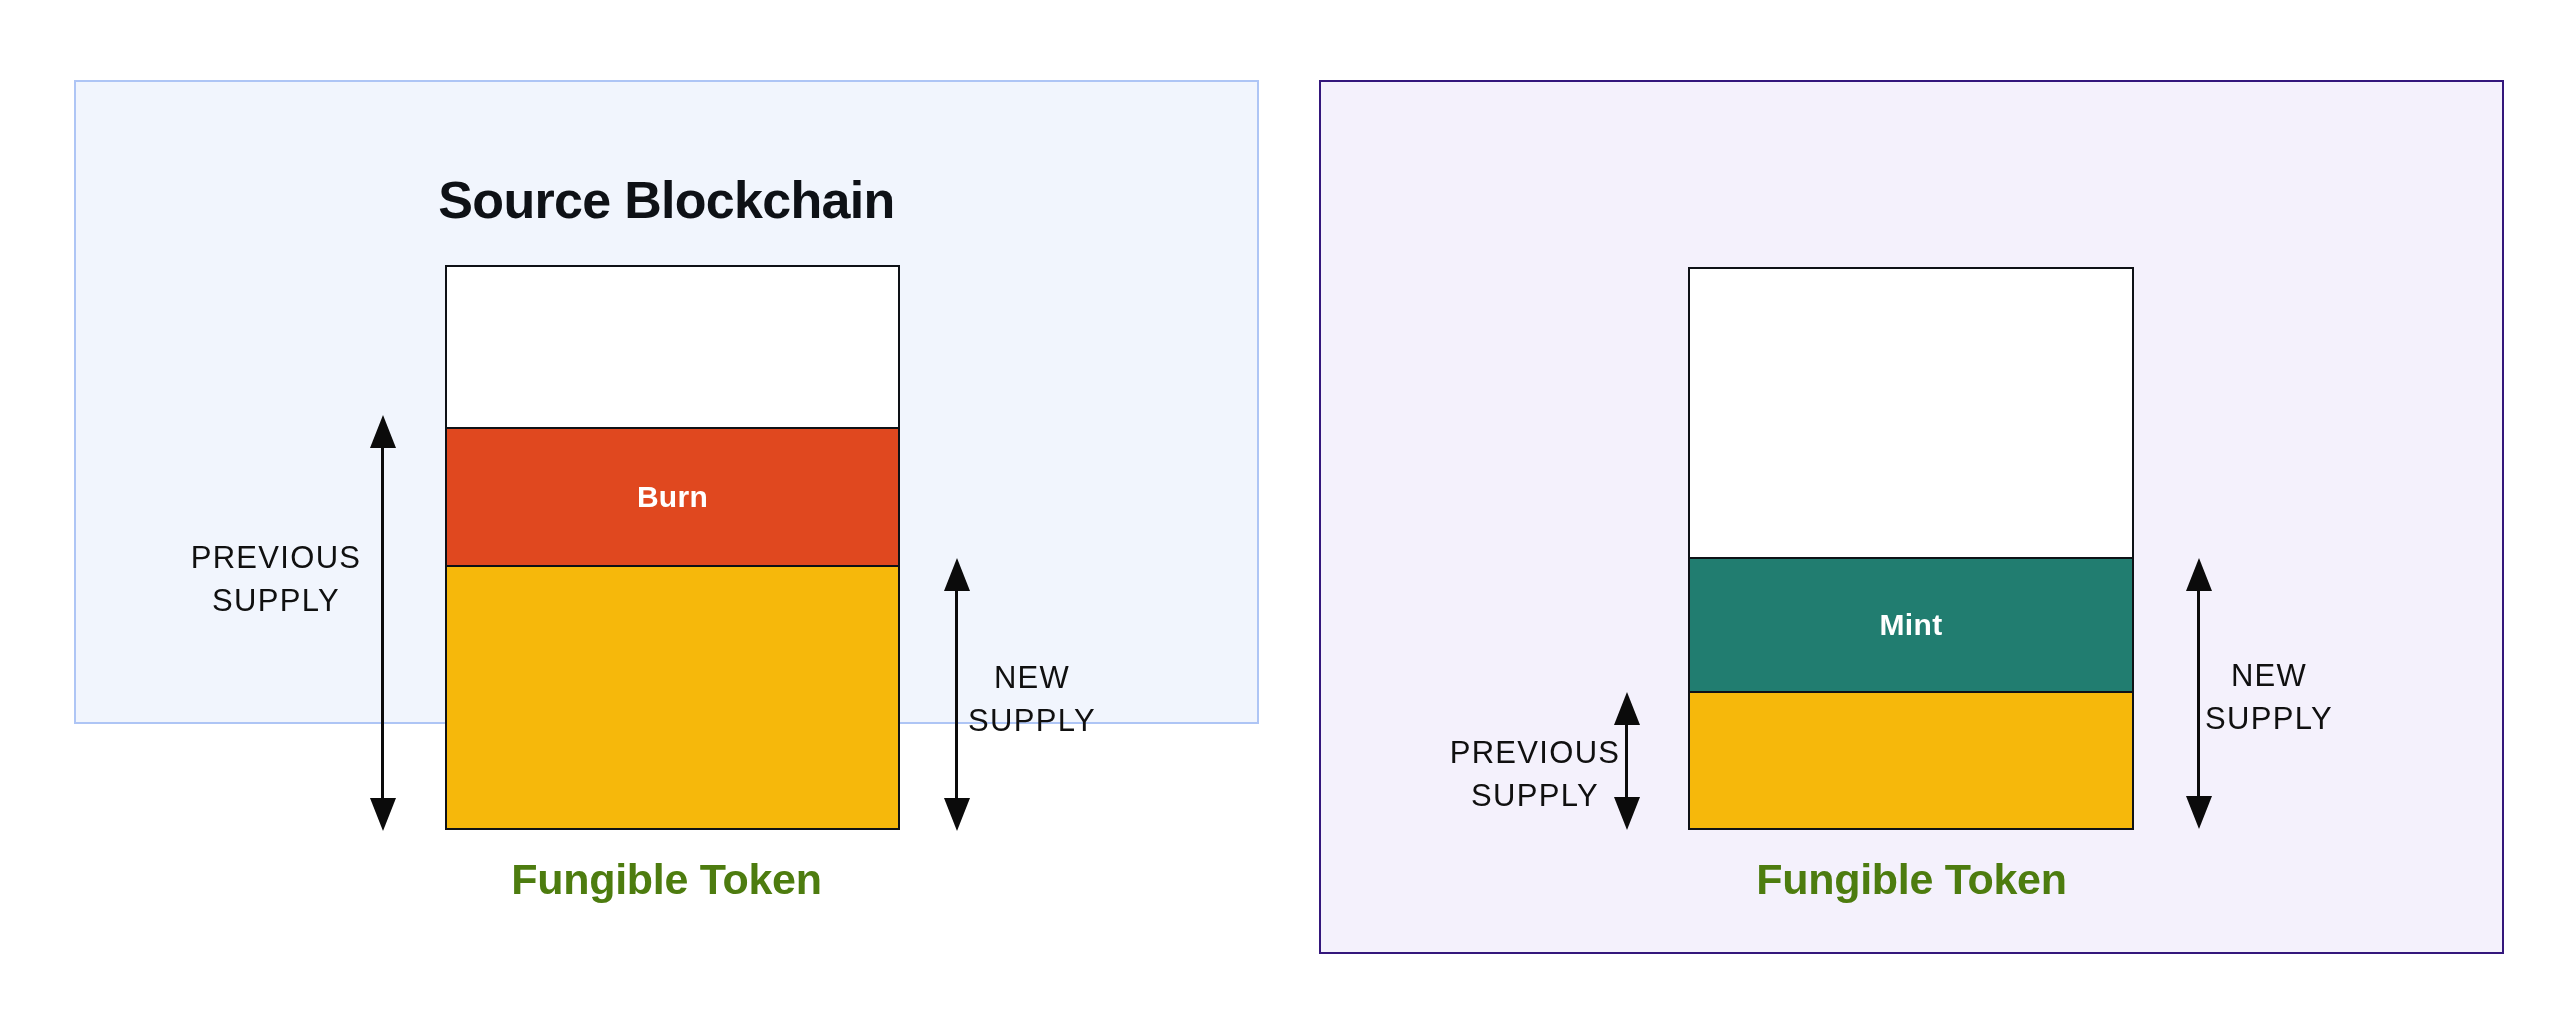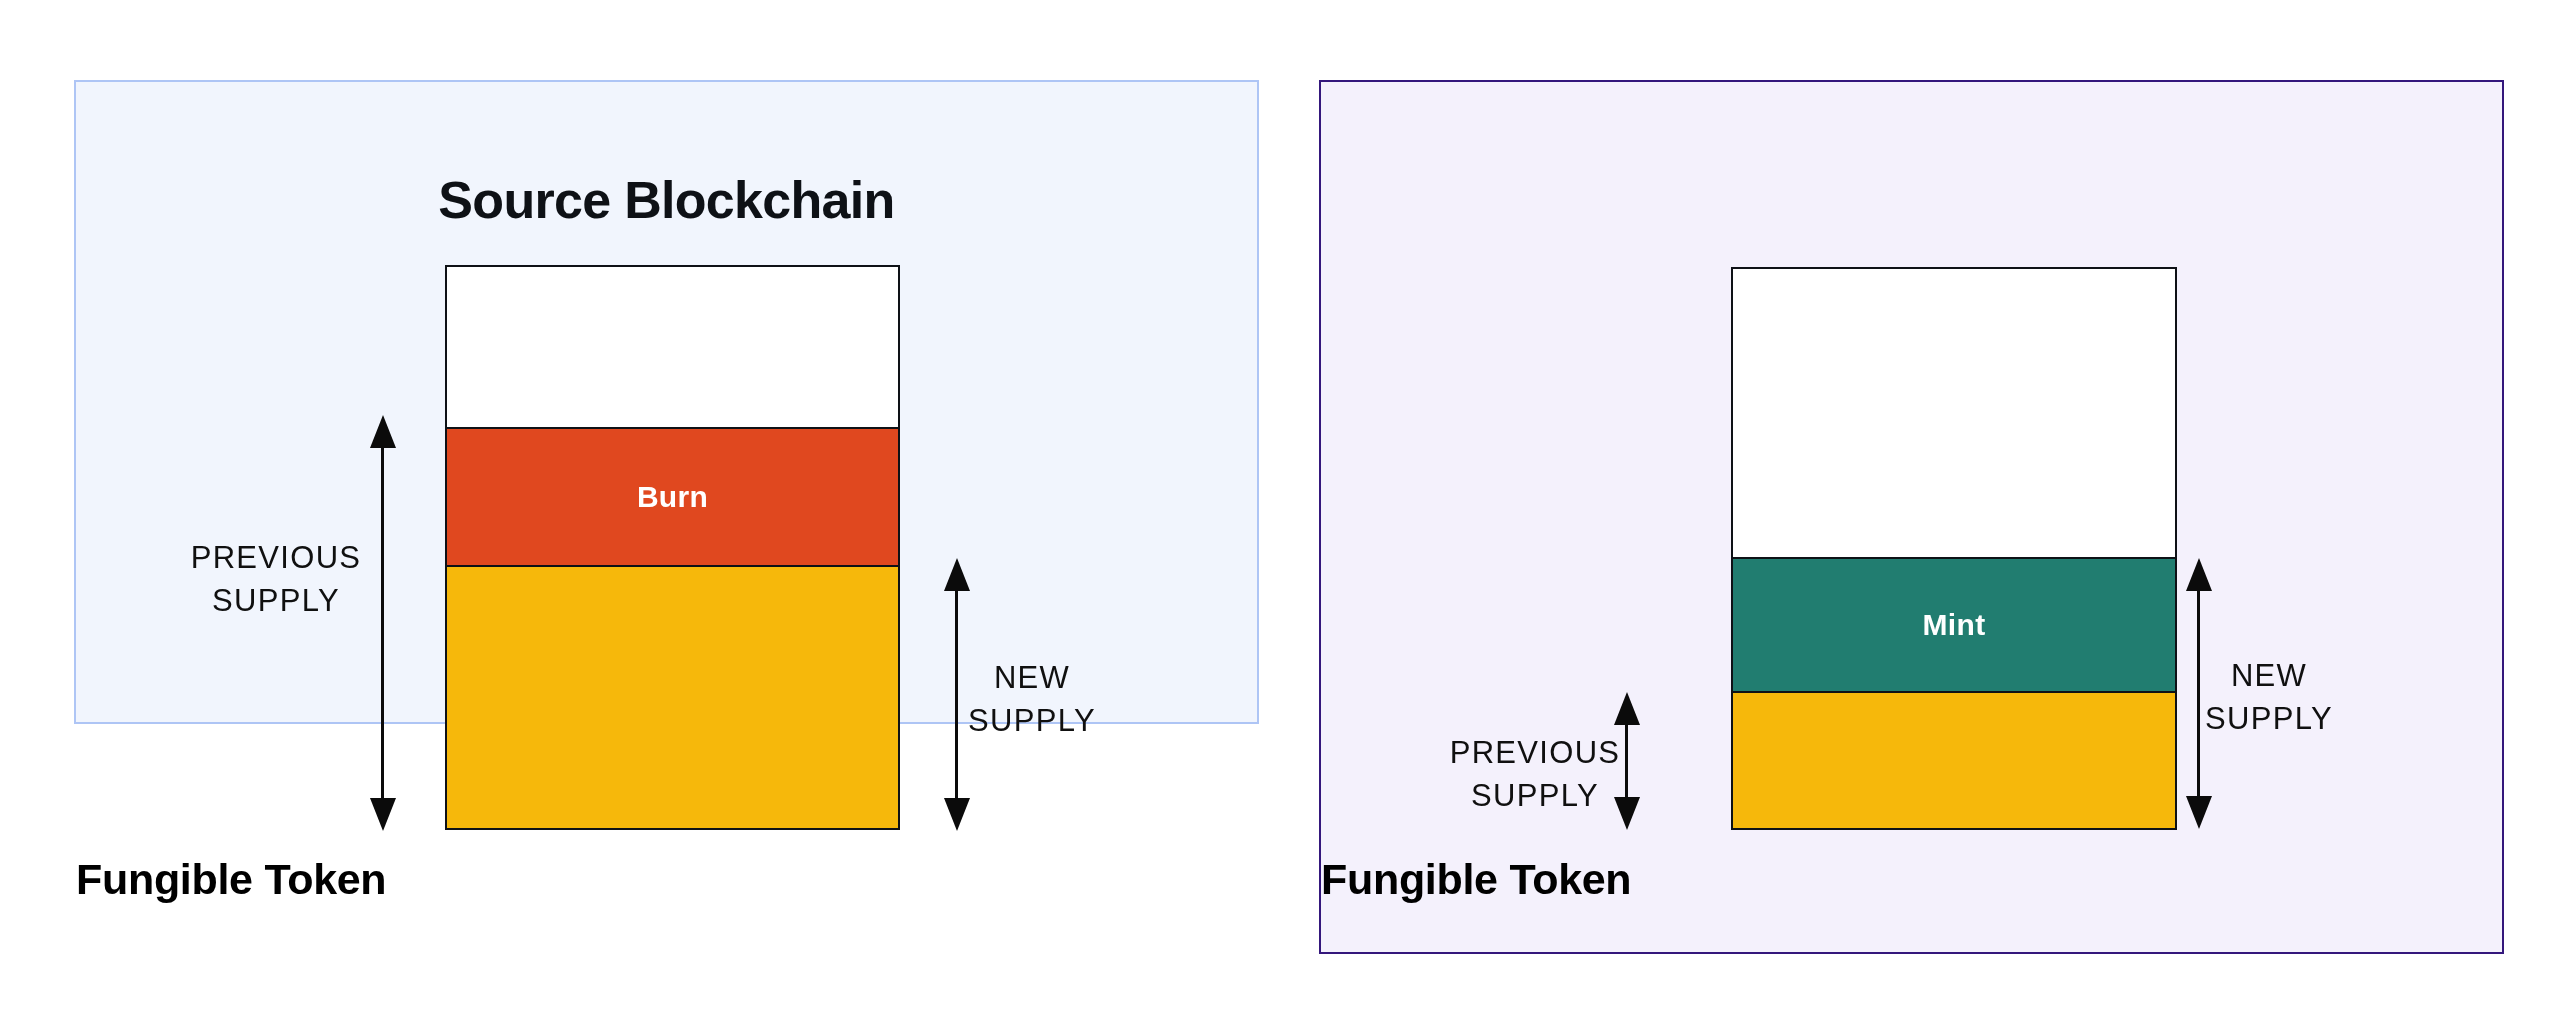--- a/index.html
+++ b/index.html
@@ -25,21 +25,21 @@
     color:#0e1116;
   }
 
   .bar {
     position:absolute;
     box-sizing:border-box;
     border:2px solid #0e1116;
     display:flex; flex-direction:column;
   }
   #bar-source { left:369px; top:183px; width:455px; height:565px; }
-  #bar-dest   { left:367px; top:185px; width:446px; height:563px;margin-left:43px; }
+  #bar-dest   { left:367px; top:185px; width:446px; height:563px; }
 
   .segment {
     width:100%;
     box-sizing:border-box;
     display:flex; align-items:center; justify-content:center;
   }
   .segment + .segment { border-top:2px solid #0e1116; }
   .segment-label {
     color:#ffffff;
     font-size:30px;
@@ -64,22 +64,23 @@
     font-size:31px;
     letter-spacing:1.3px;
     line-height:1.4;
     color:#101010;
     text-align:center;
     white-space:pre-line;
   }
 
   .token-caption {
     position:absolute; left:0; right:0; top:773px;
+    text-align:center;
     font-size:43px; font-weight:bold; letter-spacing:-0.3px;
-    color:#000000;
+    color:#4d7c0f;
   }
 </style>
 </head>
 <body>
 
 <section class="panel" id="panel-source" style="background: rgb(241, 245, 253); border-color: rgb(174, 197, 245);">
 
   <h1 class="panel-title">Source Blockchain</h1>
 
   <div class="bar" id="bar-source" style="border-color: rgb(14, 17, 22);">

